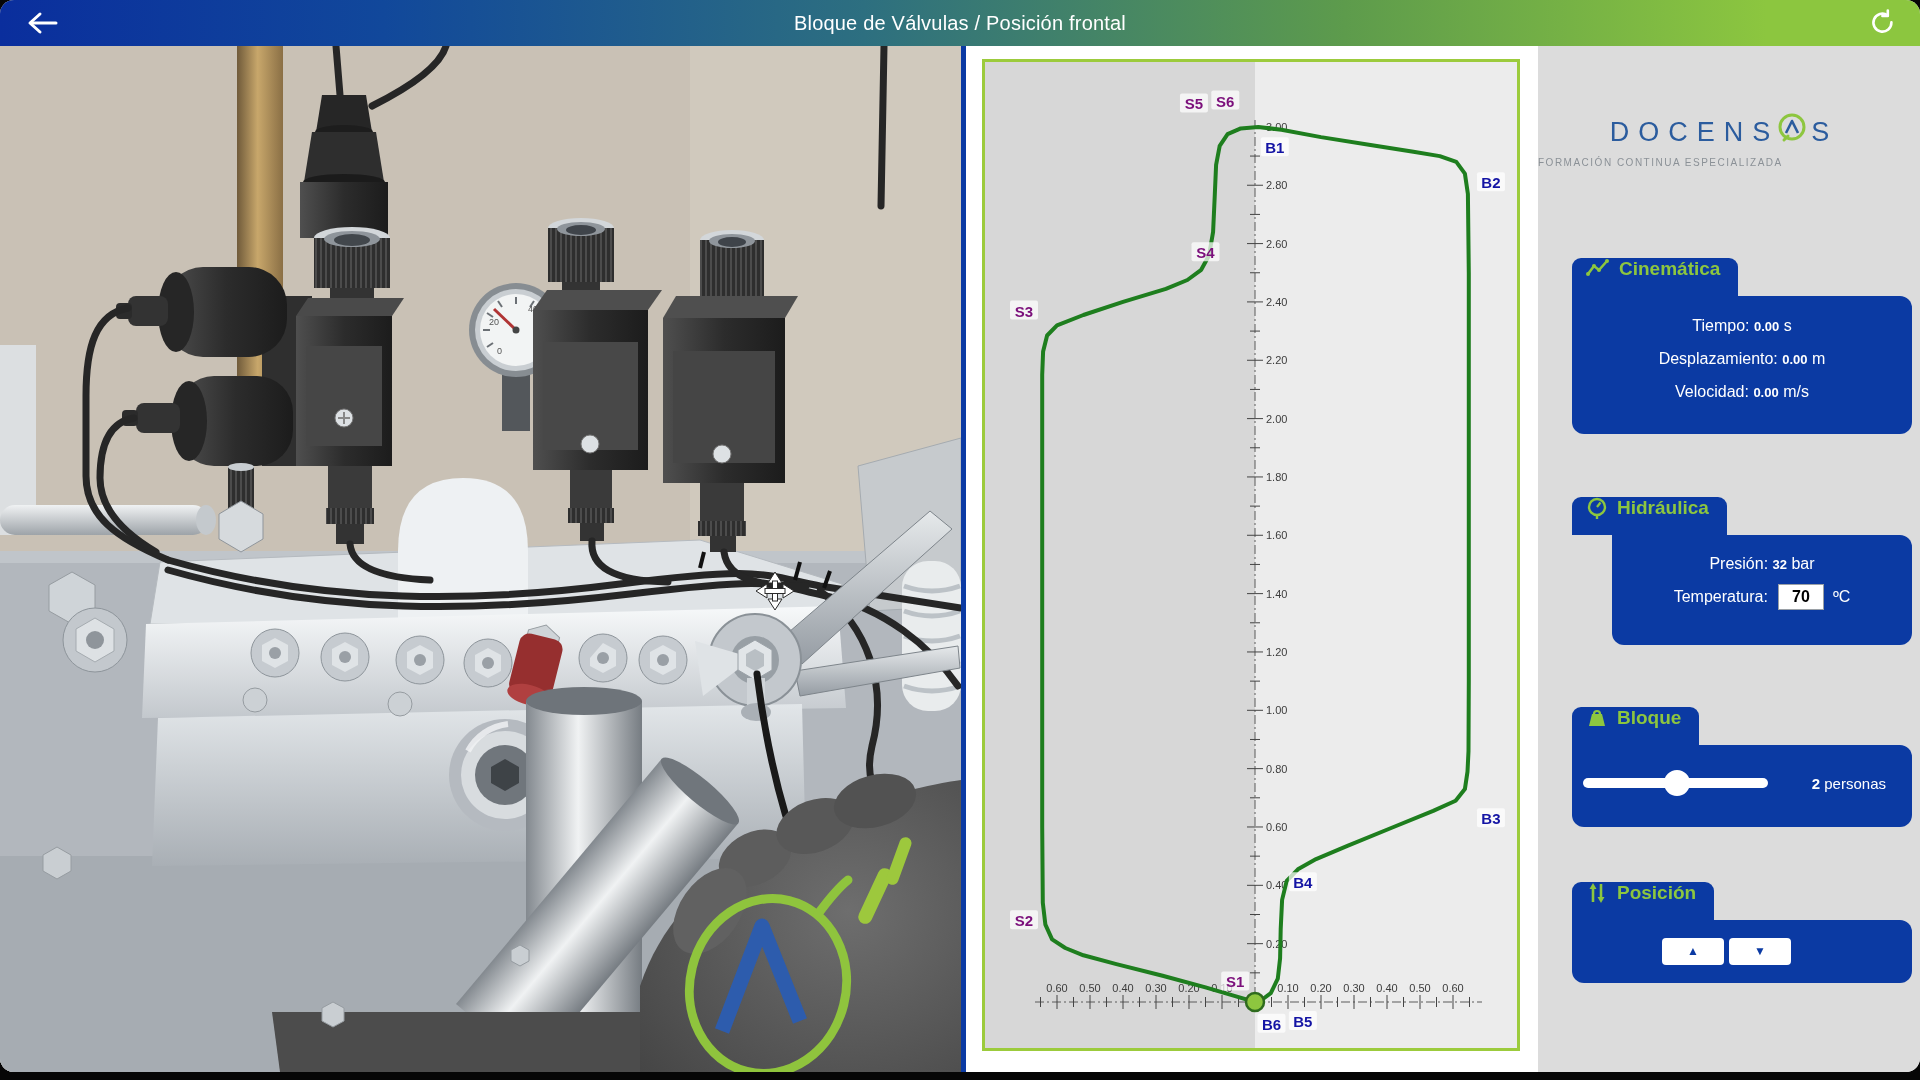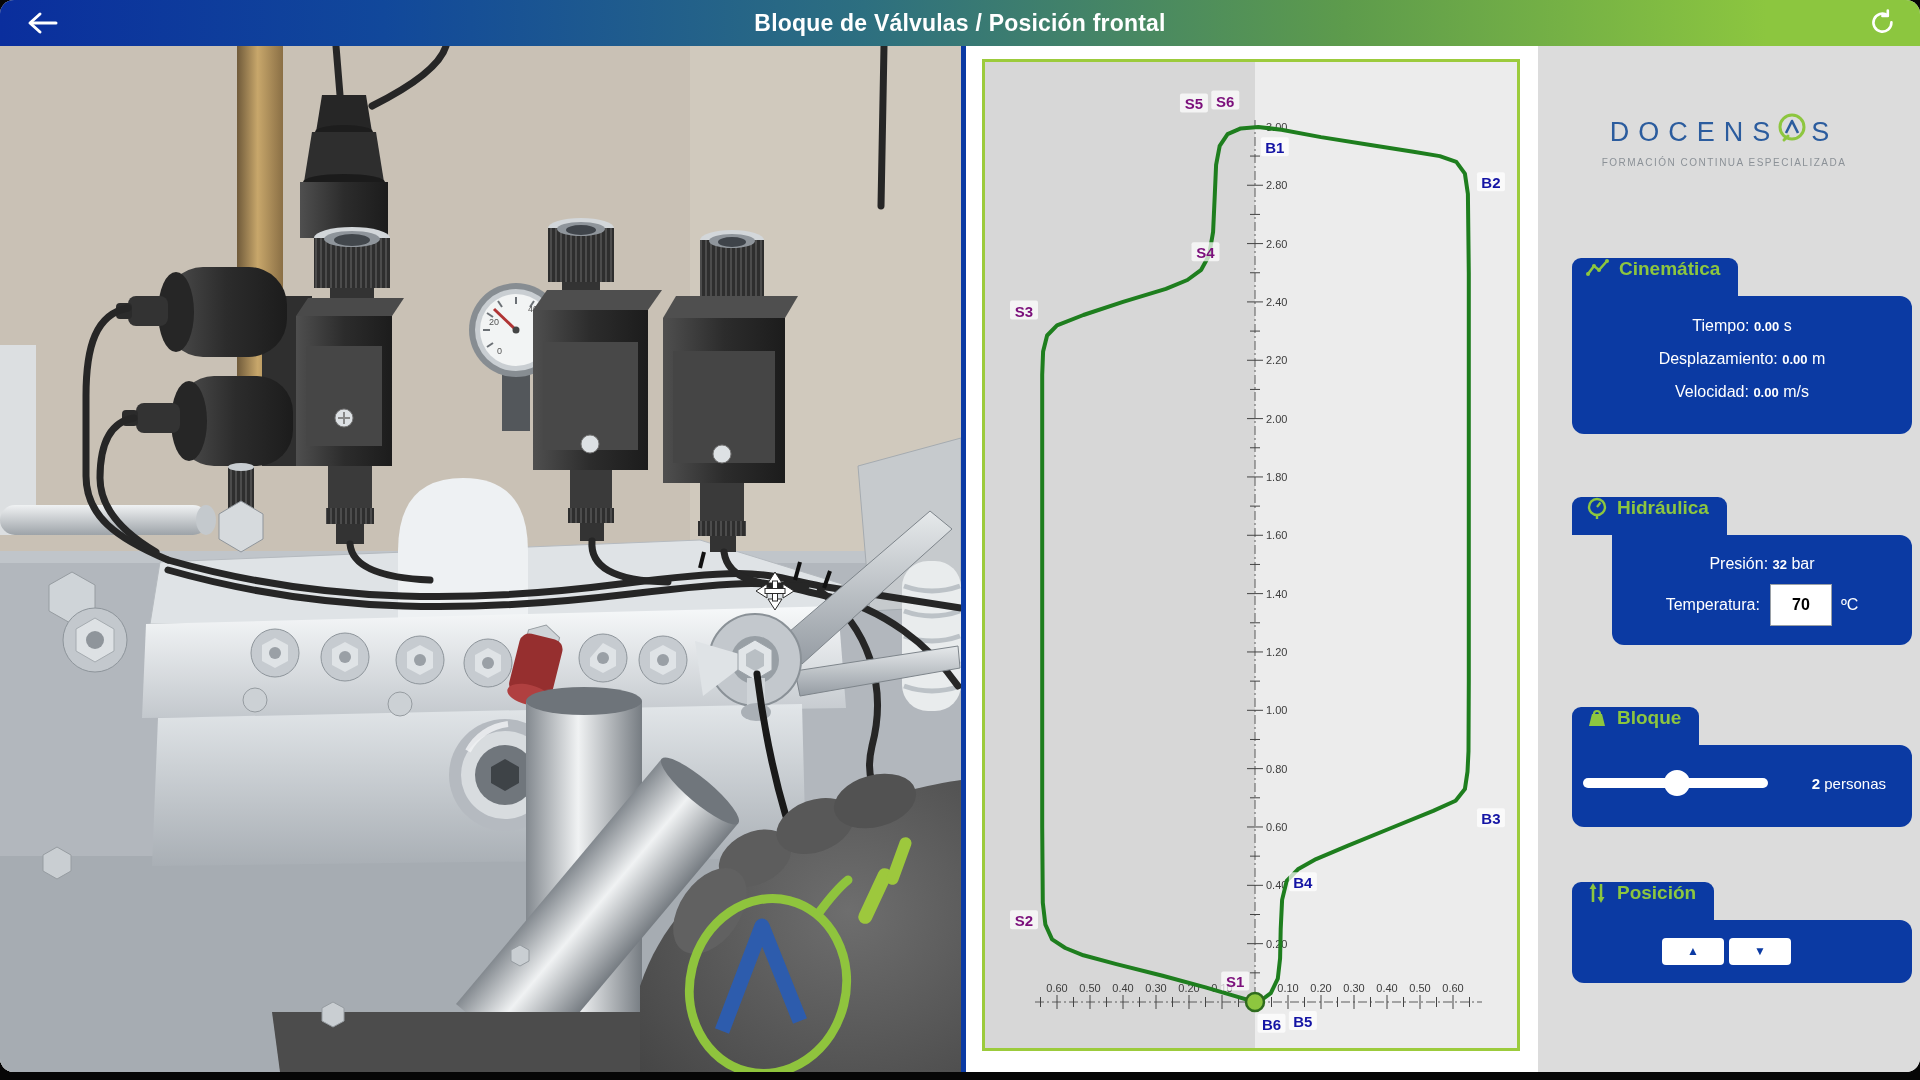--- a/index.html
+++ b/index.html
@@ -3,54 +3,54 @@
 <meta charset="utf-8">
 <style>
   html,body{margin:0;padding:0;background:#060606;width:1920px;height:1080px;overflow:hidden;
             font-family:"Liberation Sans",sans-serif;}
   .window{position:absolute;left:0;top:0;width:1920px;height:1072px;border-radius:14px;
           overflow:hidden;background:#fff;}
   
   header{position:relative;height:46px;
     background:linear-gradient(90deg,#0a2e9d 0%,#11489b 20%,#2d6f80 45%,#5d9b4c 70%,#8cc63f 92%);}
   .title{position:absolute;inset:0;display:flex;align-items:center;justify-content:center;
-         color:#fff;font-size:23px;font-weight:bold;letter-spacing:.2px;}
+         color:#fff;font-size:20px;font-weight:normal;letter-spacing:.2px;}
   .back-btn{position:absolute;left:24px;top:11px;cursor:pointer;background:none;border:none;padding:0;}
   .reset-btn{position:absolute;right:24px;top:9px;cursor:pointer;background:none;border:none;padding:0;}
   
   .content{display:flex;height:1026px;}
   .scene{width:961px;position:relative;background:#c9c1b5;overflow:hidden;cursor:move;}
   .divider{width:5px;background:var(--panel_blue,#0b3aa3);}
   .chart-panel{width:572px;background:#fff;position:relative;}
   .chart-box{position:absolute;left:16px;top:13px;width:532px;height:986px;
              border:3px solid #9ccb3c;background:#ececec;}
   .tick{font:11px "Liberation Sans",sans-serif;fill:#3c3c3c;}
   .plabel{font:bold 15px "Liberation Sans",sans-serif;}
   aside{flex:1;background:#dcdcdc;position:relative;}
   
-  .logo{position:absolute;top:66px;left:0;right:10px;text-align:center;}
+  .logo{position:absolute;top:66px;left:0;right:10px;}
   .logo-line{display:flex;justify-content:center;align-items:center;color:var(--logo_blue,#2b5c9e);
              font-size:27px;letter-spacing:9px;font-weight:500;}
   .tagline{margin-top:5px;font-size:10px;color:#8b9197;letter-spacing:1.5px;}
   
   .panel{position:absolute;left:34px;width:340px;}
   .tab{height:38px;background:var(--panel_blue,#0b3aa3);border-radius:9px 9px 0 0;
        display:inline-flex;gap:9px;padding:0 18px 0 14px;}
   .tab-label{color:var(--accent_green,#8dc63f);font-weight:bold;font-size:19px;}
   .pbody{background:var(--panel_blue,#0b3aa3);border-radius:0 12px 12px 12px;color:#fff;
          font-size:16px;position:relative;}
   .row{text-align:center;}
   .row b{font-size:13px;}
   #p-cinematica{top:212px}#p-hidraulica{top:451px}#p-carga{top:661px}#p-operacion{top:836px}
   #p-cinematica .pbody{height:138px;padding-top:21px;box-sizing:border-box;}
   #p-cinematica .row{margin-bottom:15px;}
   #p-hidraulica .pbody{height:110px;padding-top:20px;box-sizing:border-box;margin-left:40px;}
   #p-hidraulica .row{margin-bottom:11px;display:flex;justify-content:center;align-items:center;}
   .temp-input{width:44px;height:24px;border:1px solid #9aa0a6;text-align:center;font-weight:bold;
-              font-size:16px;font-family:inherit;margin:0 9px 0 10px;padding:8px;background:#fff;color:#000;}
+              font-size:16px;font-family:inherit;margin:0 9px 0 10px;padding:0;background:#fff;color:#000;}
   #p-carga .pbody{height:82px;}
   .slider-track{position:absolute;left:11px;top:33px;width:185px;height:10px;background:#fff;border-radius:5px;}
   .slider-thumb{position:absolute;top:-8px;left:44%;width:10px;height:10px;border:8px solid #fff;
                 border-radius:50%;background:transparent;cursor:pointer;}
   .carga-value{position:absolute;right:26px;top:30px;font-size:15px;}
   #p-operacion .pbody{height:63px;display:flex;align-items:center;gap:5px;padding-left:90px;box-sizing:border-box;}
   .op-btn{width:62px;height:27px;background:#fff;border:none;border-radius:4px;
           color:var(--panel_blue,#0b3aa3);font-size:12px;line-height:27px;cursor:pointer;padding:0;}
 </style>
 </head>

